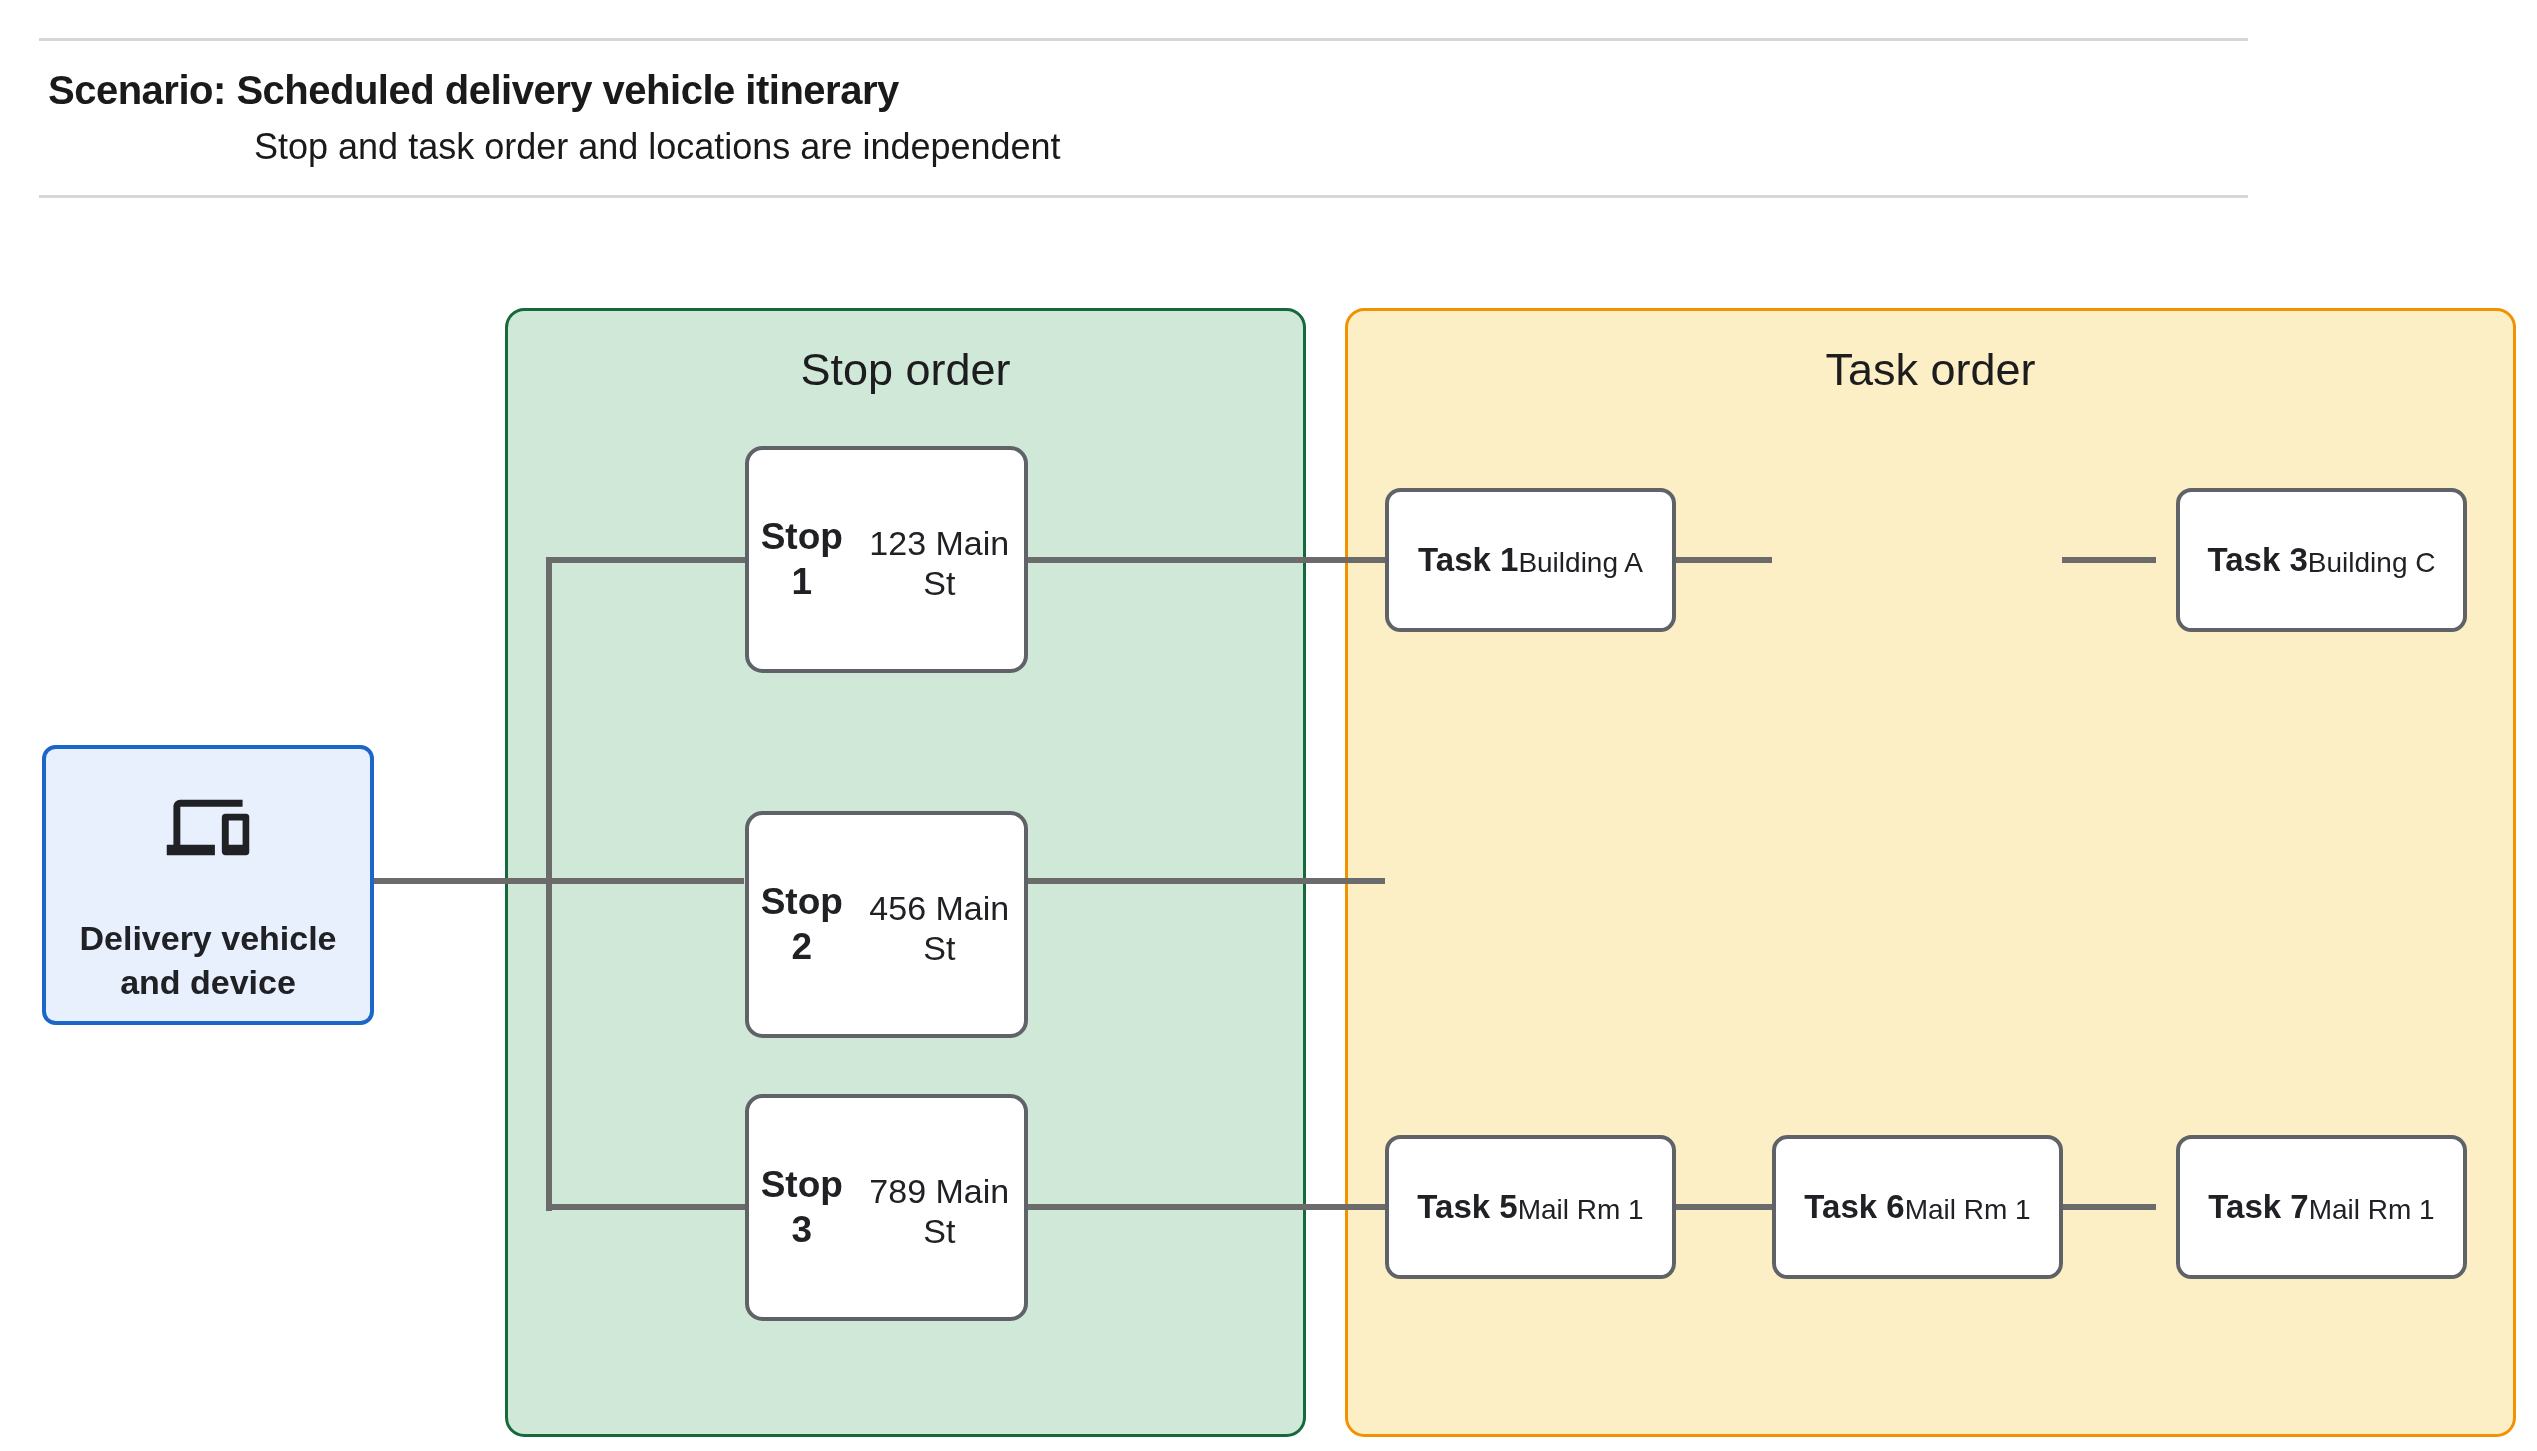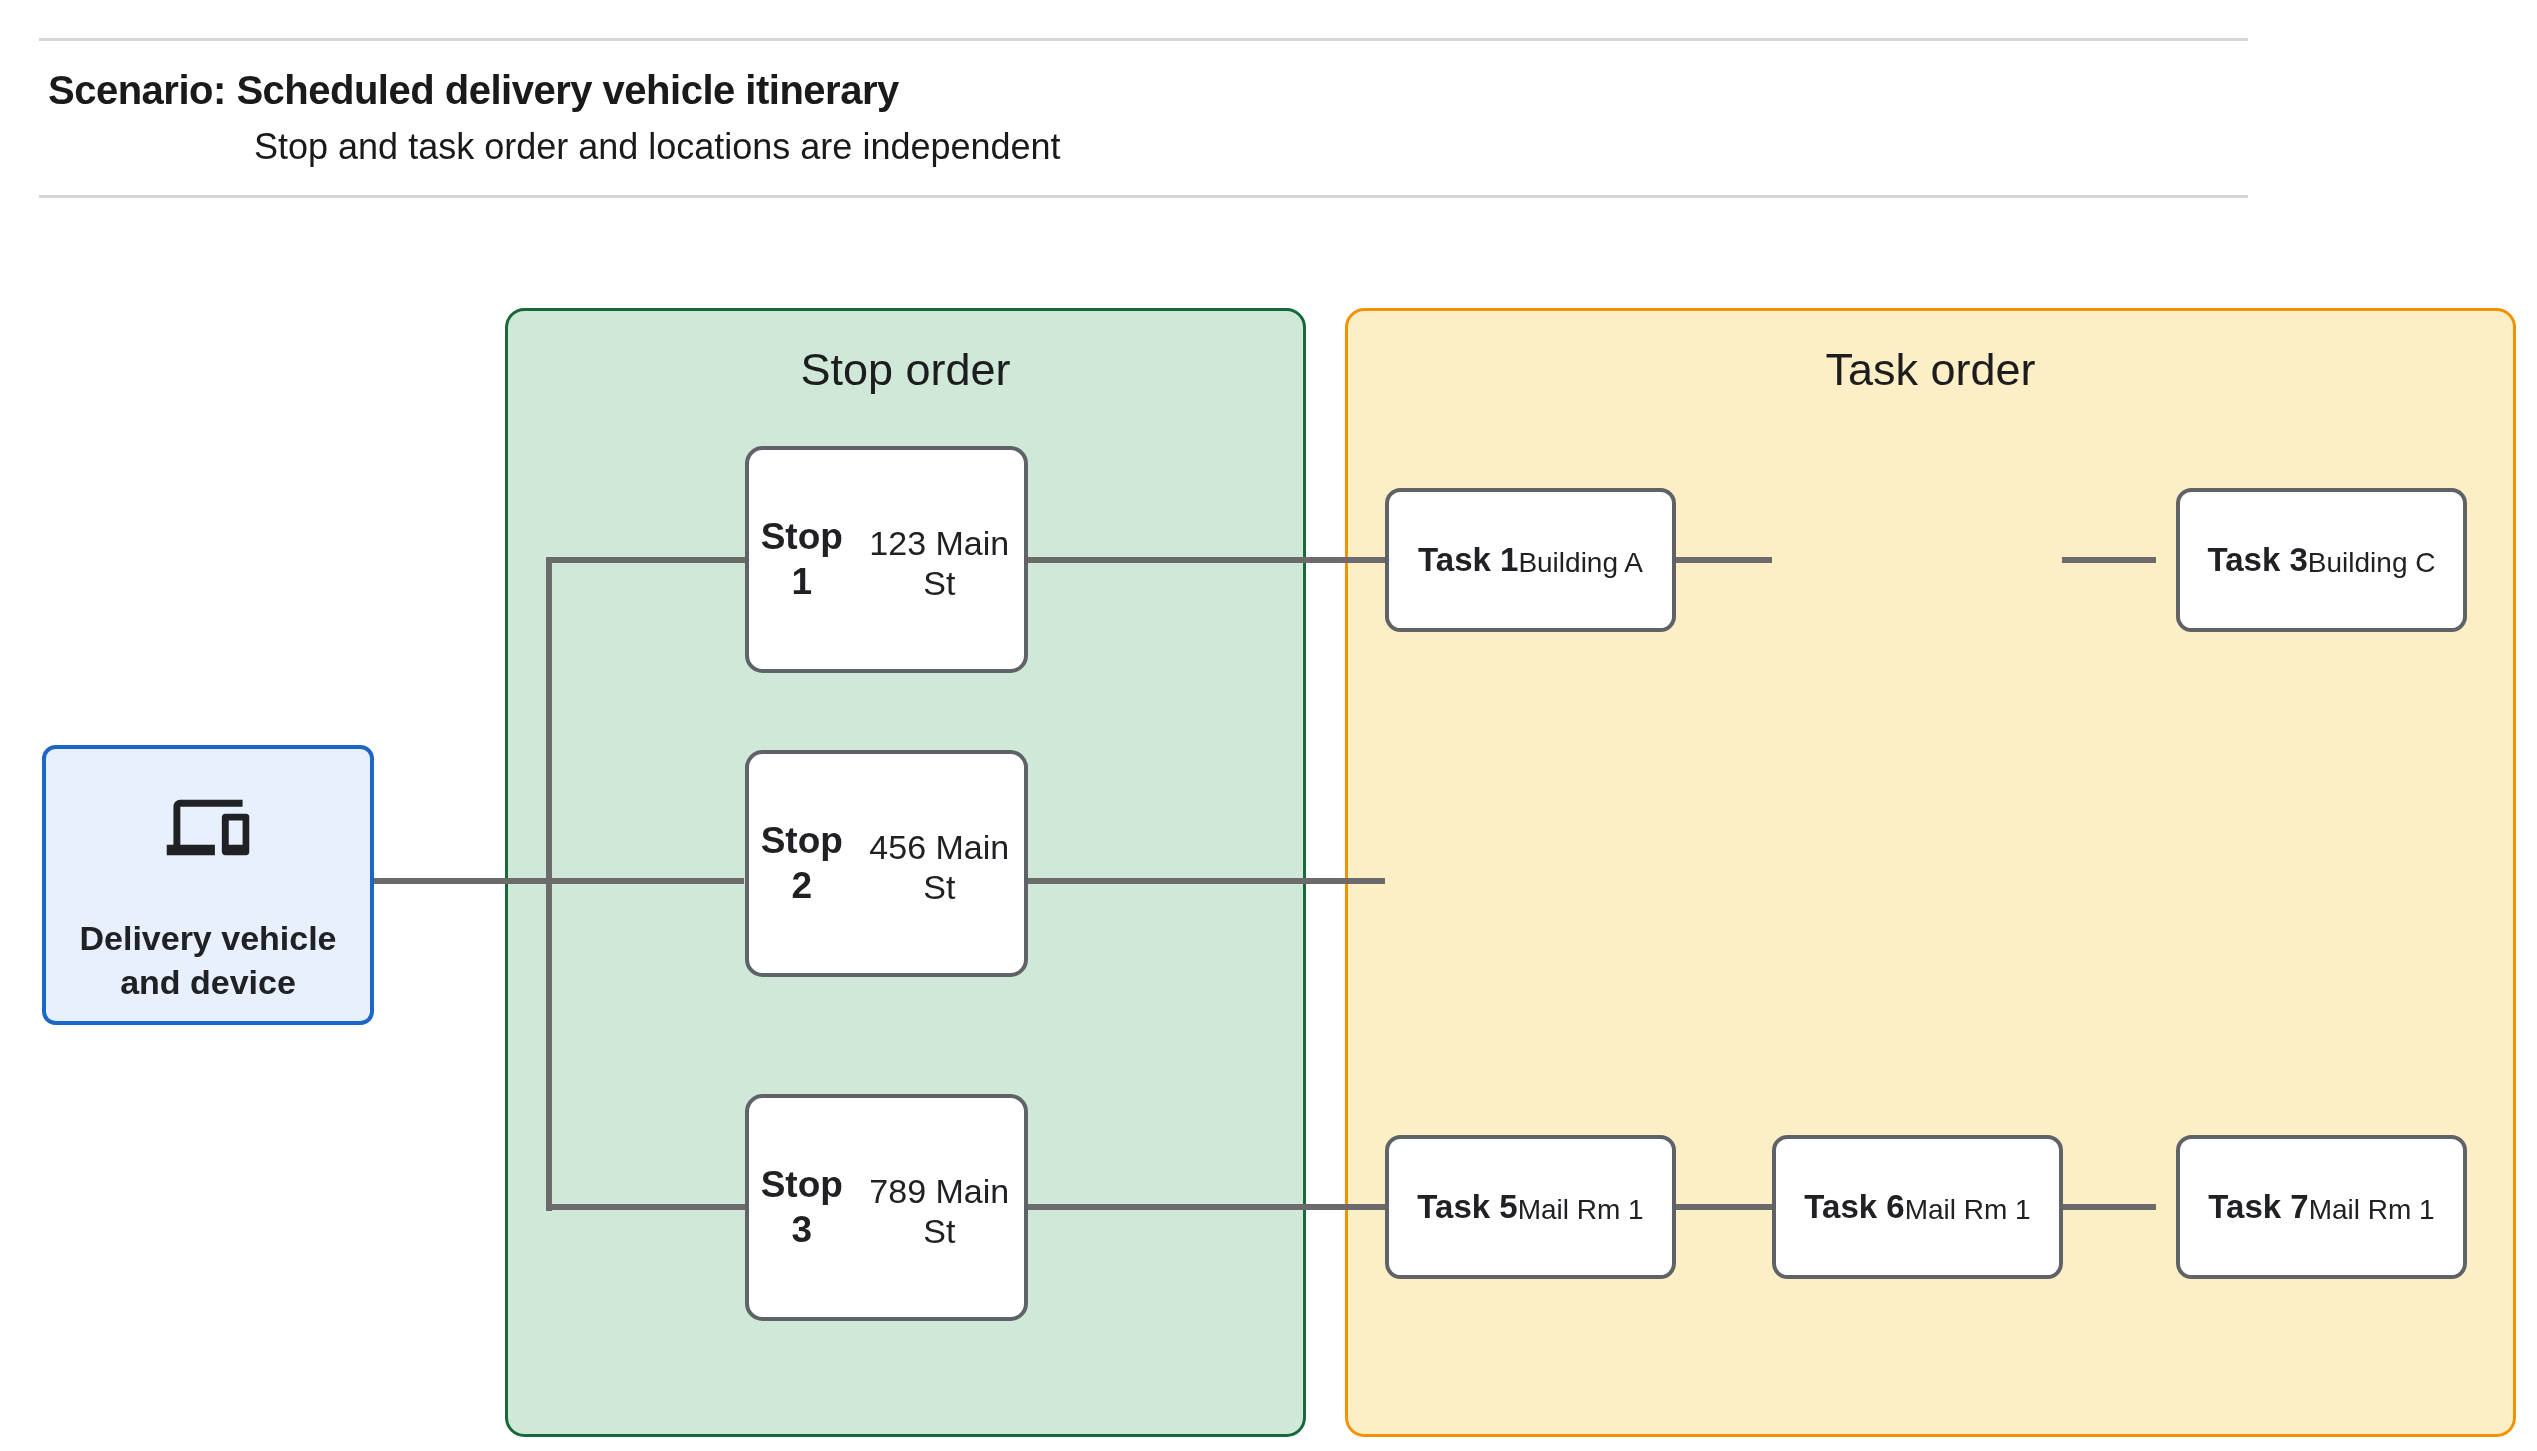--- a/index.html
+++ b/index.html
@@ -109,21 +109,21 @@
     width: 291px;
     height: 144px;
     border-radius: 15.5px;
   }
   .stop-node .node-title { font-size: 37px; font-weight: 700; line-height: 1.2; }
   .stop-node .node-loc   { font-size: 34px; font-weight: 400; line-height: 1.2; margin-top: 7.8px; }
   .task-node .node-title { font-size: 33px; font-weight: 700; line-height: 1.2; }
   .task-node .node-loc   { font-size: 28px; font-weight: 400; line-height: 1.2; margin-top: 5.8px; }
   
   .stop-1 { top: 446px; }
-  .stop-2 { top: 750px; }
+  .stop-2 { top: 811px; }
   .stop-3 { top: 1094px; }
   
   .task-row-1 { top: 488px; }
   .task-row-2 { top: 810px; }
   .task-row-3 { top: 1135px; }
   .task-col-1 { left: 1385px; }
   .task-col-2 { left: 1772px; }
   .task-col-3 { left: 2156px; margin-left: 20px; }
   
   .vehicle-box {

